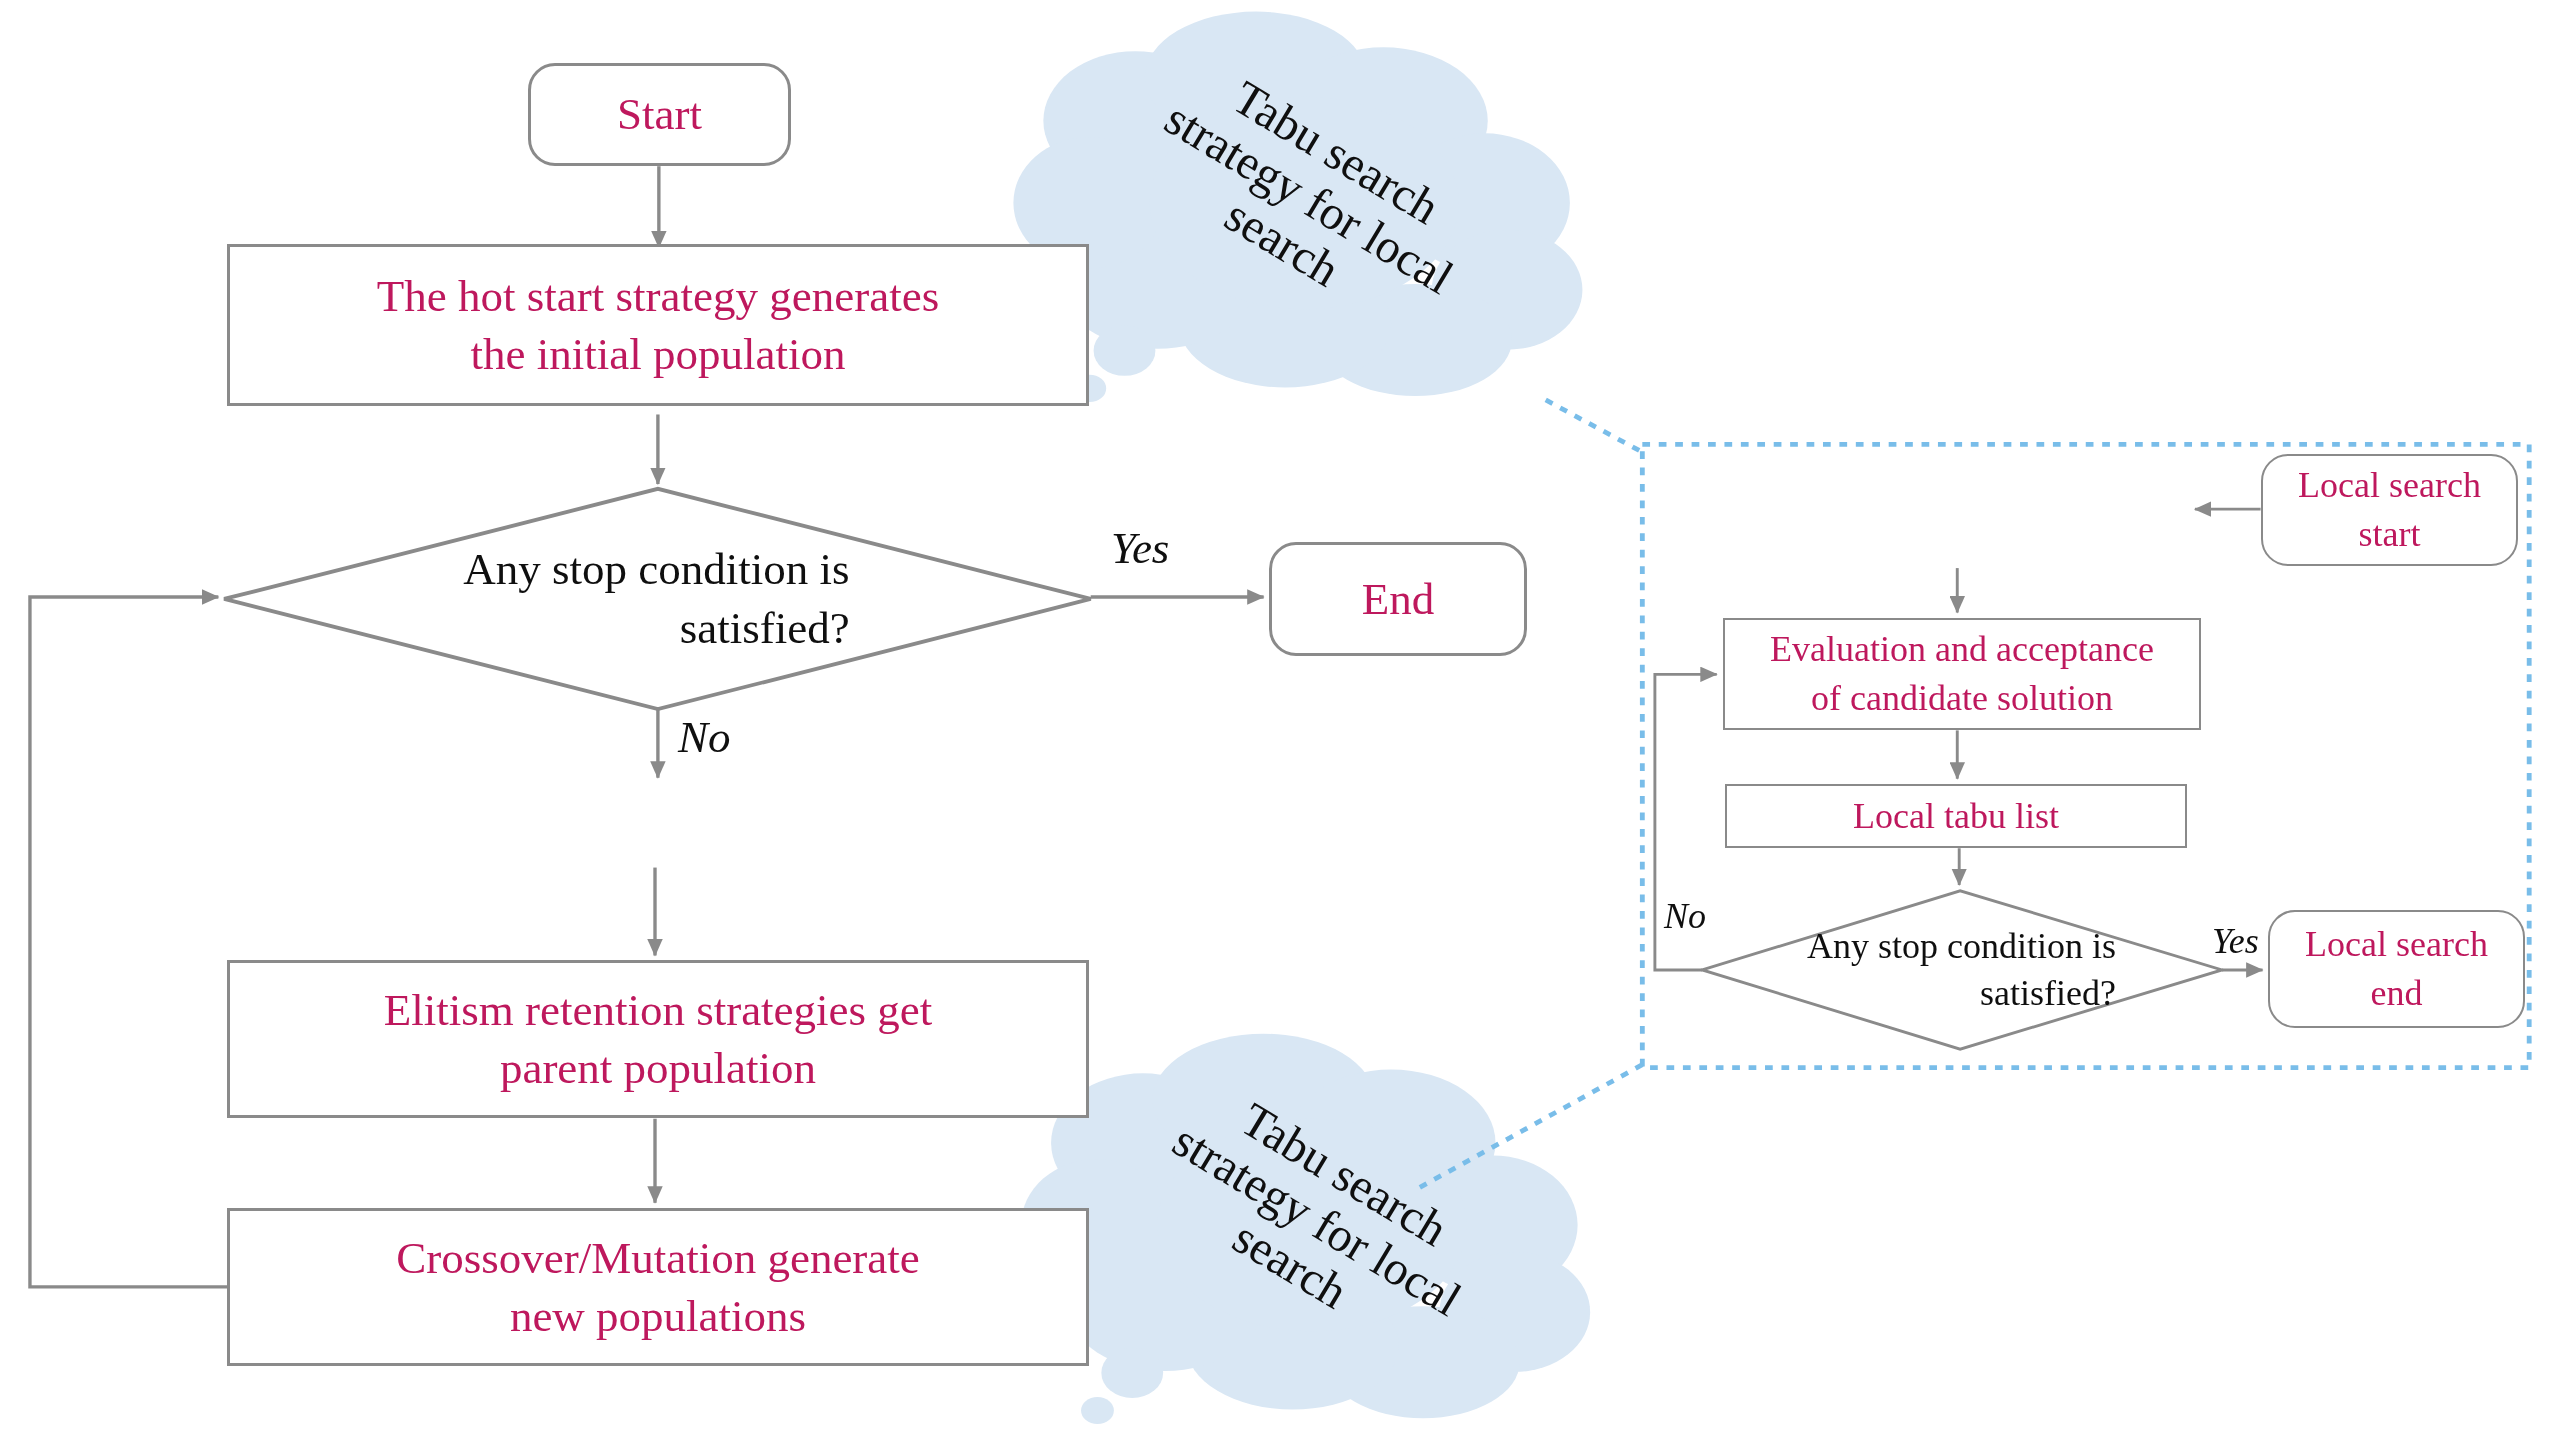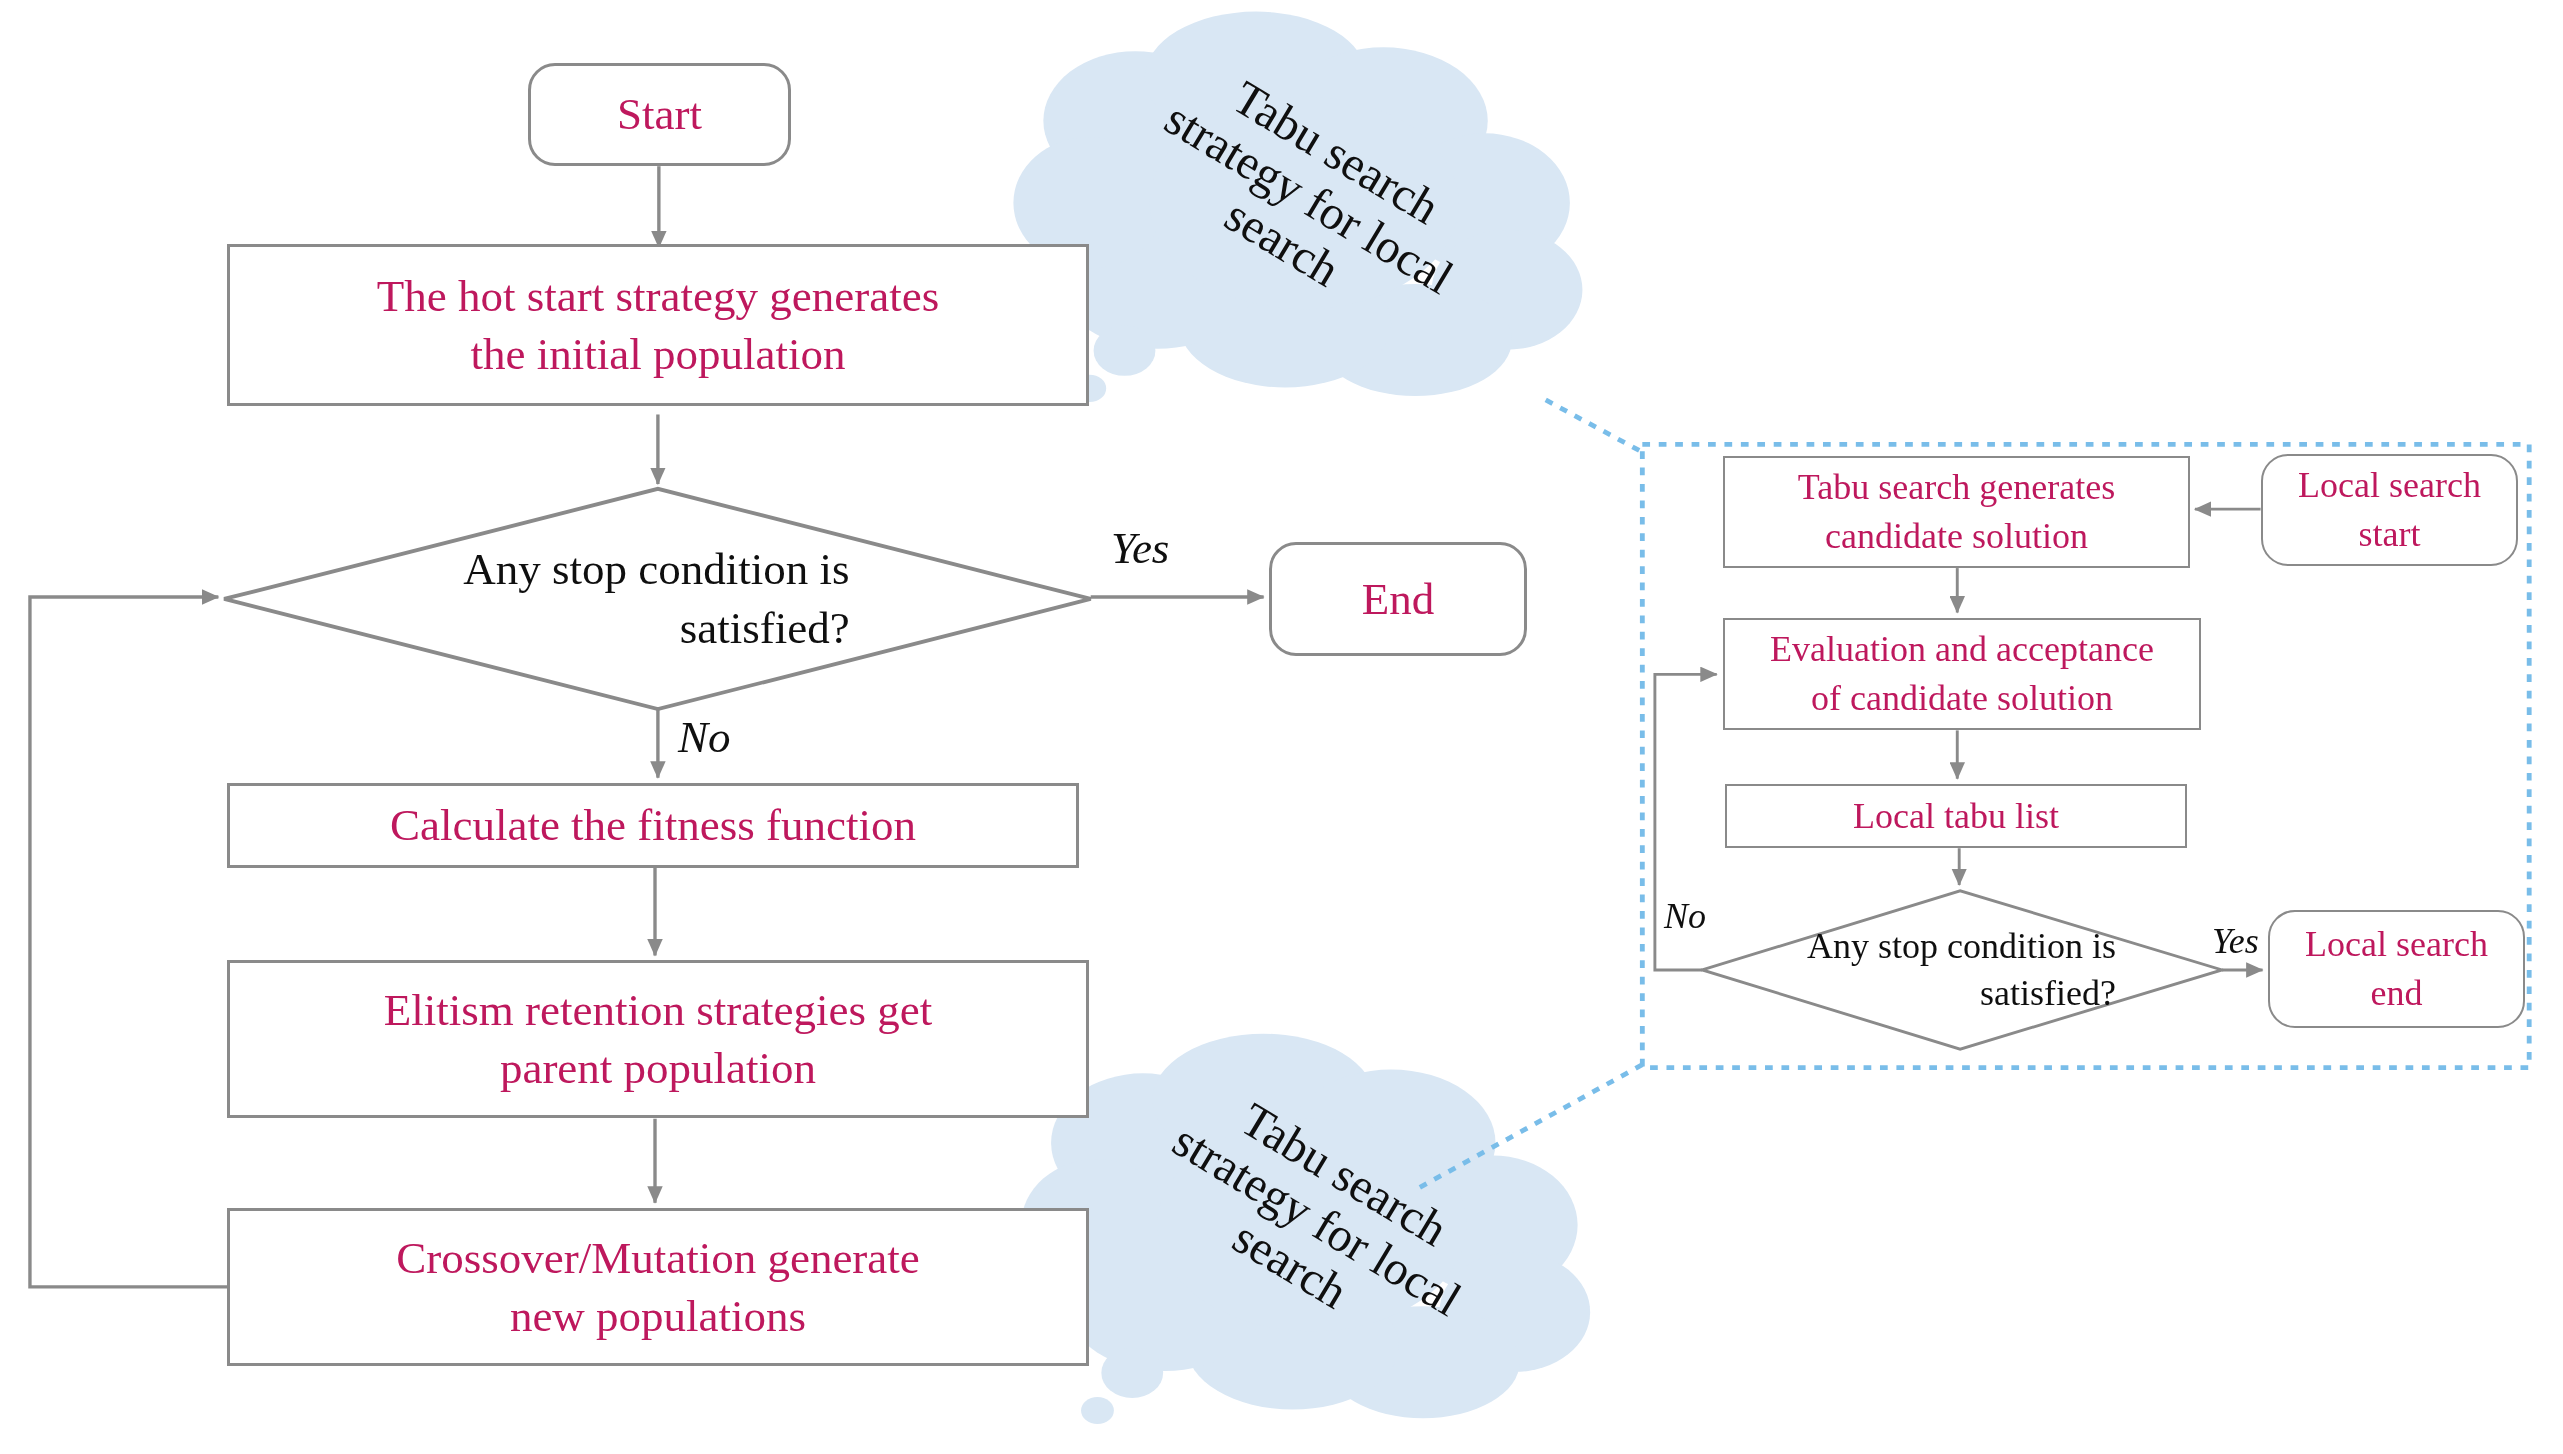--- a/index.html
+++ b/index.html
@@ -155,38 +155,35 @@
 
   <div class="ghost" style="left:357px; top:502px; width:599px; height:193px;">Any stop condition is
 satisfied?</div>
 
   <div class="edge-label" style="left:1111px; top:522px;">Yes</div>
 
   <div class="edge-label" style="left:678px; top:711px;">No</div>
 
   <div class="node rounded" style="left:1269px; top:542px; width:258px; height:114px;">End</div>
 
-  <div class="node" style="left:227px; top:783px; width:852px; height:85px;">Calculate the fitness function</div>
 
   <div class="node" style="left:227px; top:1208px; width:862px; height:158px;">Crossover/Mutation generate
 new populations</div>
 
   <div class="node" style="left:227px; top:960px; width:862px; height:158px;">Elitism retention strategies get
 parent population</div>
 
   <div class="cloud-text" style="left:1082px; top:53px;">Tabu search
 strategy for local
 search</div>
 
   <div class="cloud-text" style="left:1090px; top:1075px;">Tabu search
 strategy for local
 search</div>
 
-  <div class="node sub" style="left:1723px; top:456px; width:467px; height:112px;">Tabu search generates
-candidate solution</div>
 
   <div class="node sub rounded" style="left:2261px; top:454px; width:257px; height:112px;">Local search
 start</div>
 
   <div class="node sub" style="left:1723px; top:618px; width:478px; height:112px;">Evaluation and acceptance
 of candidate solution</div>
 
   <div class="node sub" style="left:1725px; top:784px; width:462px; height:64px;">Local tabu list</div>
 
   <div class="ghost sub-text" style="left:1749px; top:900px; width:425px; height:140px;">Any stop condition is

